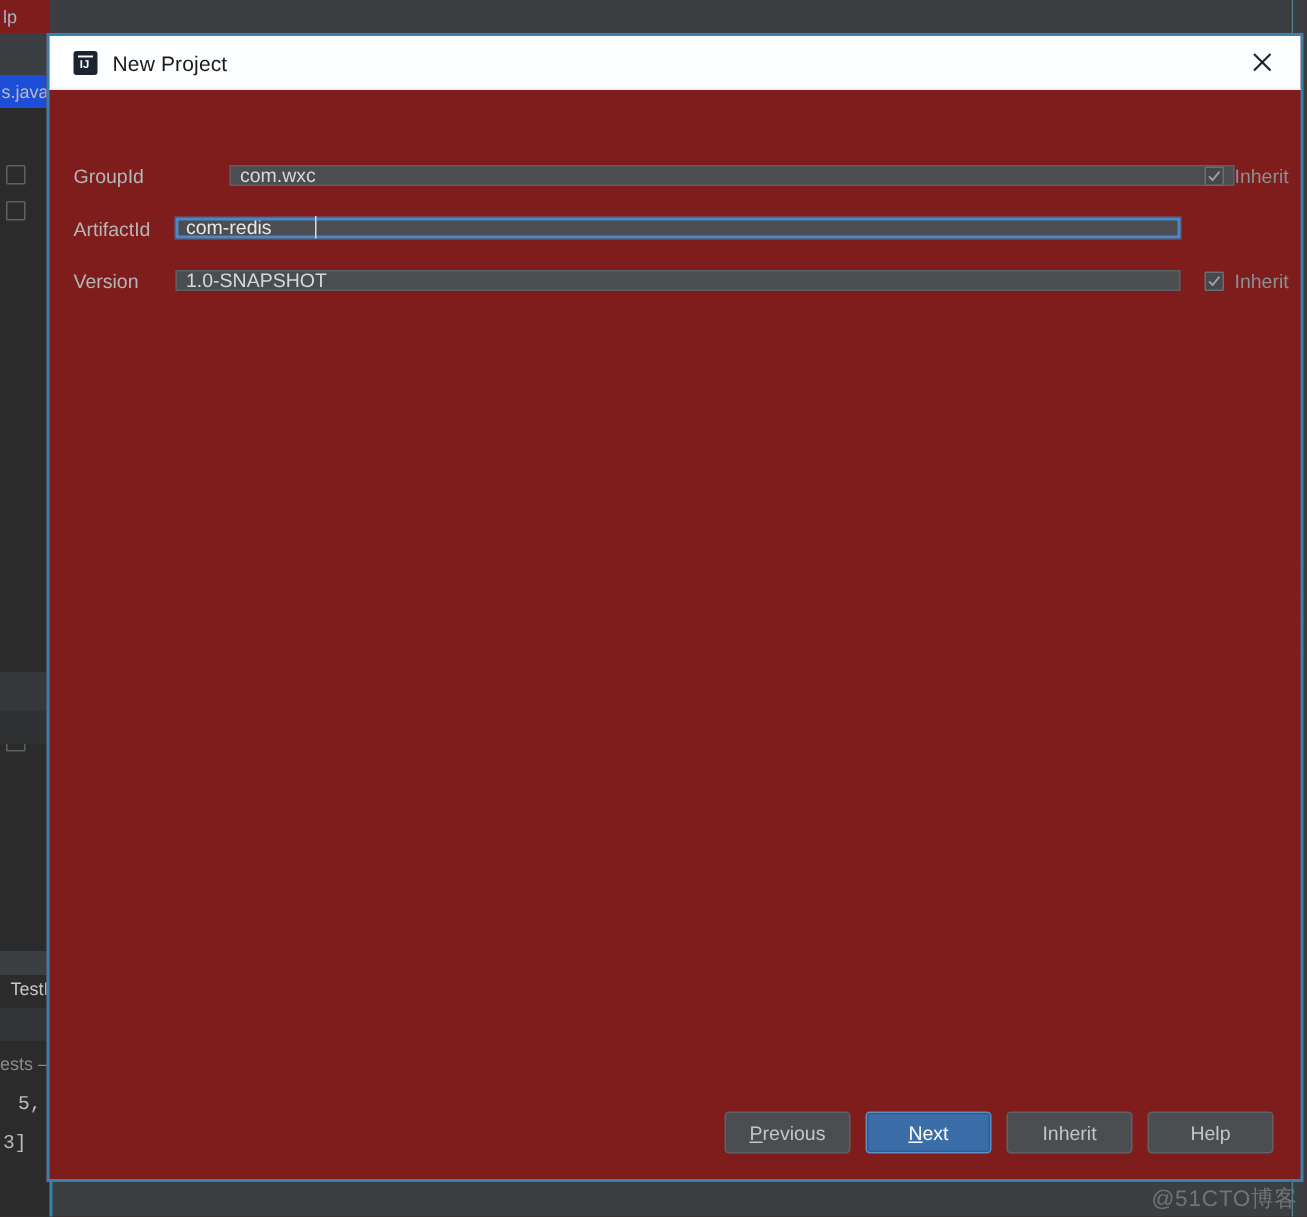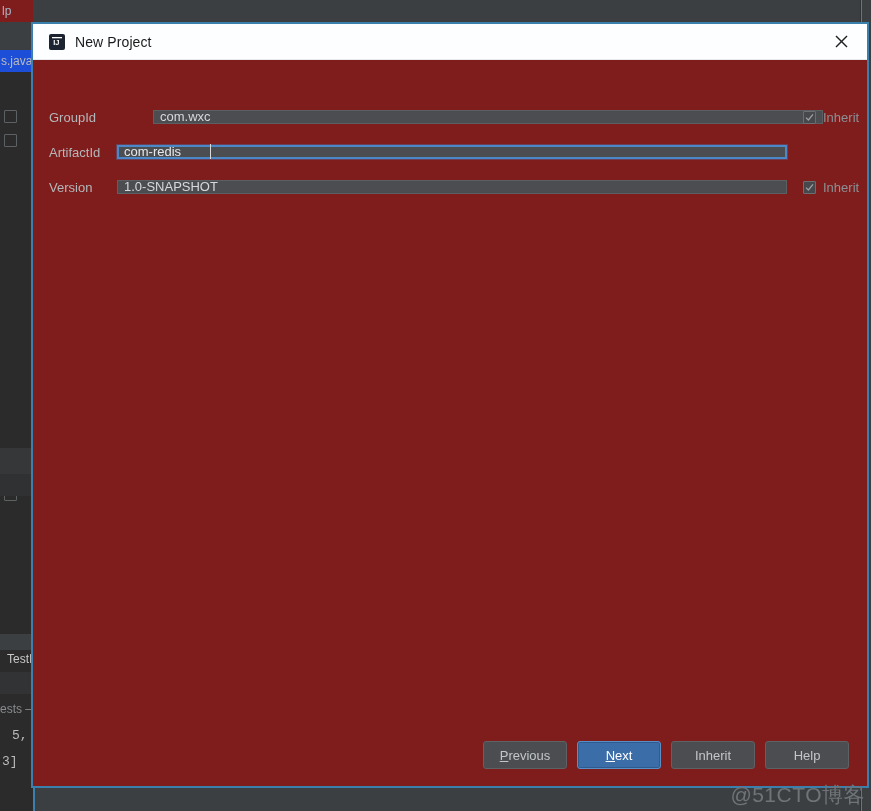--- a/index.html
+++ b/index.html
@@ -311,21 +311,21 @@
     box-shadow: inset 0 0 0 1px #2f5c8f;
     color: #ffffff;
   }
   .btn .mn { text-decoration: underline; }
 
   .watermark {
     position: absolute;
     right: 6px;
     bottom: 2px;
     color: #6f7478;
-    font-size: 21px;
+    font-size: 15px;
     font-family: "Liberation Sans", sans-serif;
     letter-spacing: 0.5px;
     white-space: nowrap;
     pointer-events: none;
     margin-top: 24px;
   }
 </style>
 </head>
 <body>
 

